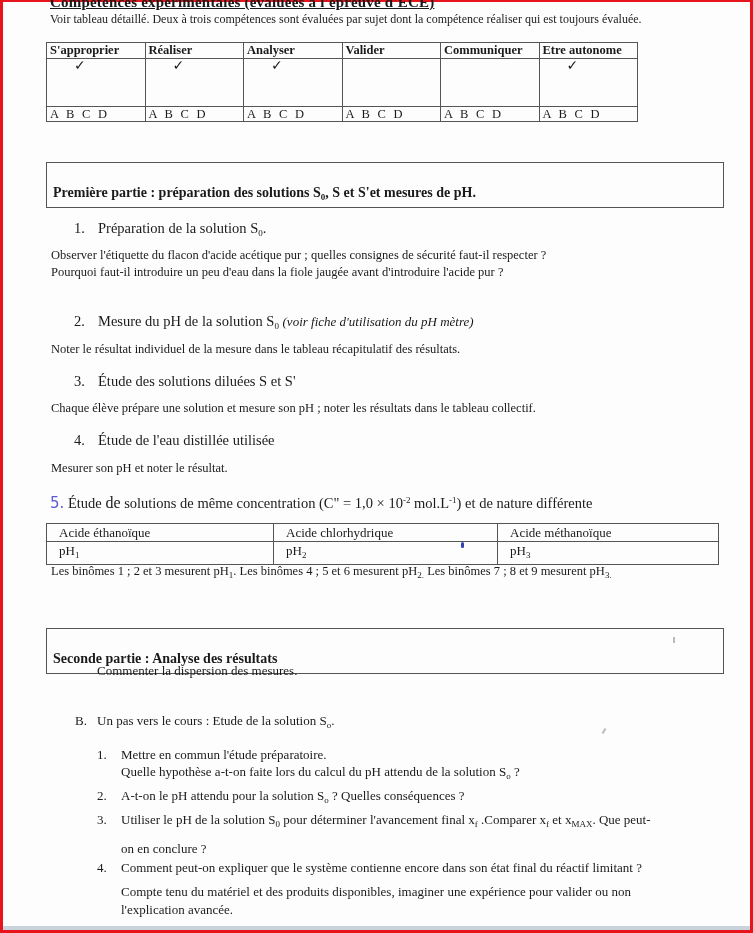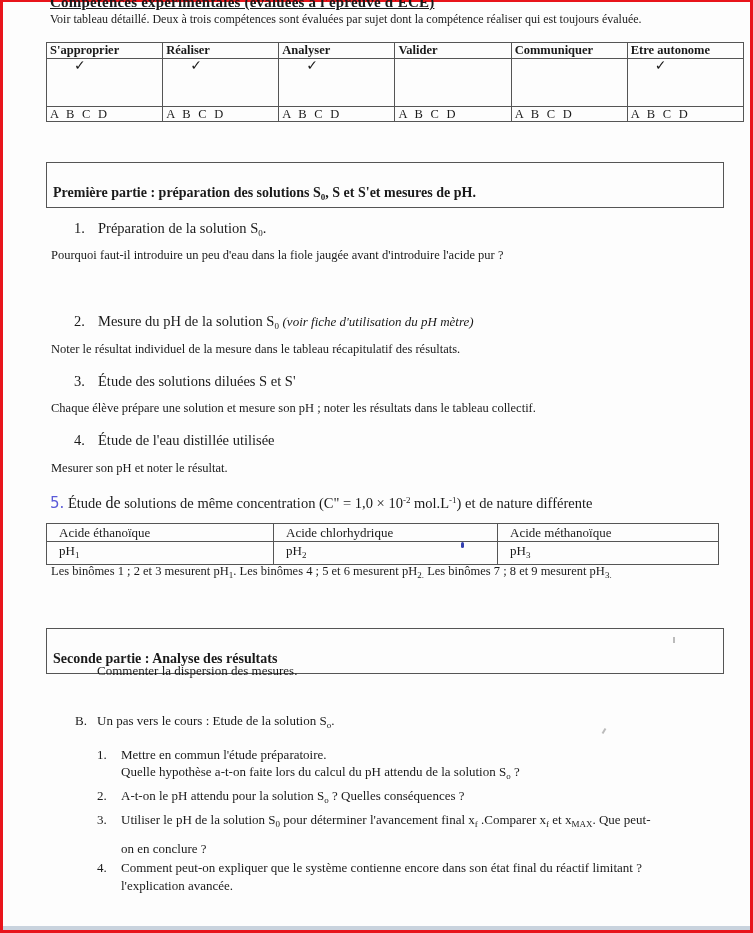--- a/index.html
+++ b/index.html
@@ -24,21 +24,21 @@
     background: #c9d3de;
   }
   .abs { position: absolute; white-space: nowrap; }
   .title-top {
     left: 50px; top: -6px; font-size: 15px; font-weight: bold;
     text-decoration: underline; letter-spacing: 0.2px;
   }
   .intro { left: 50px; top: 12px; font-size: 12px; }
 
   table.comp {
-    position: absolute; left: 46px; top: 42px; width: 698px;
+    position: absolute; left: 46px; top: 42px; width: 592px;
     border-collapse: collapse; font-size: 12.5px; table-layout: fixed;
   }
   table.comp td {
     border: 1px solid #555; padding: 0 3px; vertical-align: top;
   }
   table.comp tr.head td { height: 15px; font-weight: bold; line-height: 15px; }
   table.comp tr.checks td { height: 47px; }
   table.comp tr.grades td { height: 14px; line-height: 14px; font-size: 12.5px; }
   .check { display: block; font-size: 14px; line-height: 14px; padding-left: 24px; }
   .grade-letters span { display: inline-block; width: 16px; }
@@ -125,20 +125,21 @@
   </table>
 
 <div class="section-box sec1">
   <span><span>Première partie : préparation des solutions S</span><sub>0</sub><span>, S et S'et mesures de pH.</span></span>
 </div>
 
 <div class="abs step" style="top:220px;">
   <span class="num">1.</span><span>Préparation de la solution S</span><sub>0</sub><span>.</span>
 </div>
 <div class="abs para" style="top:247px;">
+  <div>Observer l'étiquette du flacon d'acide acétique pur ; quelles consignes de sécurité faut-il respecter ?</div>
   <div>Pourquoi faut-il introduire un peu d'eau dans la fiole jaugée avant d'introduire l'acide pur ?</div>
 </div>
 
 <div class="abs step" style="top:313px;">
   <span class="num">2.</span><span>Mesure du pH de la solution S</span><sub>0</sub> <span class="italic">(voir fiche d'utilisation du pH mètre)</span>
 </div>
 <div class="abs para" style="top:341px;">Noter le résultat individuel de la mesure dans le tableau récapitulatif des résultats.</div>
 
 <div class="abs step" style="top:373px;">
   <span class="num">3.</span><span>Étude des solutions diluées S et S'</span>
@@ -202,14 +203,15 @@
   <span class="lbl">2.</span><span>A-t-on le pH attendu pour la solution S</span><sub>o</sub><span> ? Quelles conséquences ?</span>
 </div>
 
 <div class="abs sub-item" style="top:811px;">
   <div><span class="lbl">3.</span><span>Utiliser le pH de la solution S</span><sub>0</sub><span> pour déterminer  l'avancement final x</span><sub>f</sub><span> .Comparer x</span><sub>f</sub><span> et x</span><sub>MAX</sub><span>.  Que peut-</span></div>
   <div style="margin-top:7px;"><span class="lbl"></span><span>on en conclure ?</span></div>
 </div>
 
 <div class="abs sub-item" style="top:859px;">
   <div><span class="lbl">4.</span><span>Comment peut-on expliquer que le système contienne encore dans son état final du réactif limitant ?</span></div>
+  <div style="margin-top:7px;"><span class="lbl"></span><span>Compte tenu du matériel et des produits disponibles, imaginer une expérience pour valider ou non</span></div>
   <div style="margin-top:1px;"><span class="lbl"></span><span>l'explication avancée.</span></div>
 </div>
 
 </body></html>

